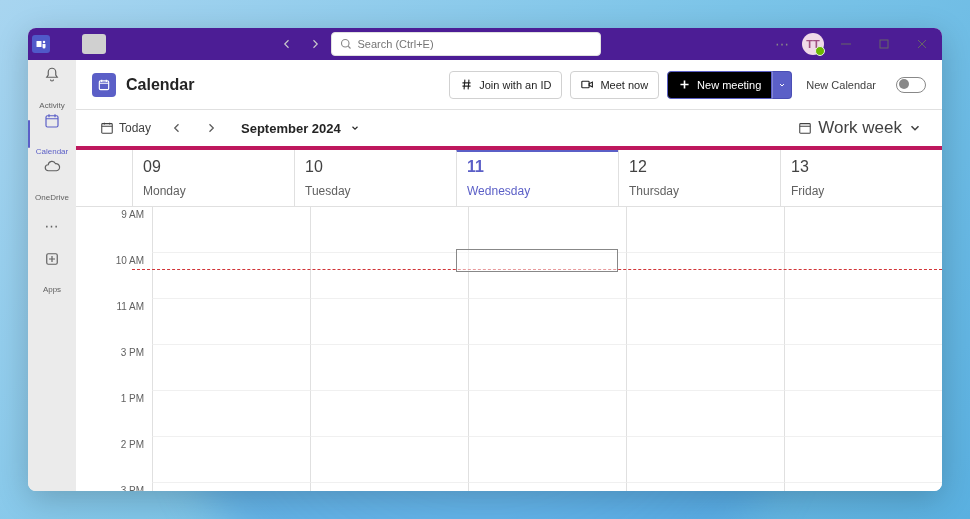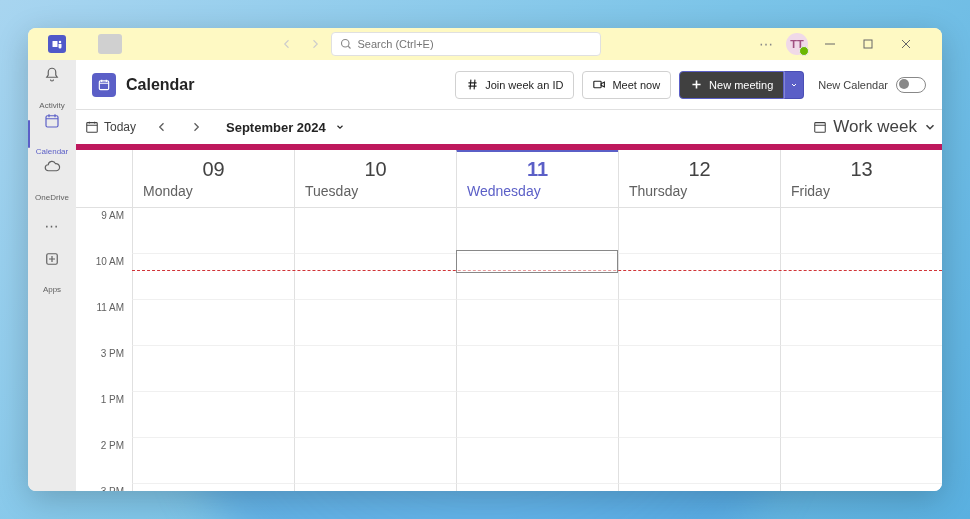--- a/index.html
+++ b/index.html
@@ -1,19 +1,19 @@
 <!DOCTYPE html>
 <html><head>
 <meta charset="utf-8">
 <style>
 * { margin: 0; padding: 0; box-sizing: border-box; font-family: -apple-system, BlinkMacSystemFont, 'Segoe UI', Arial, sans-serif; }
 body { background: linear-gradient(135deg, #a8d5f0 0%, #7bc4e8 50%, #5ab0e0 100%); width: 970px; height: 519px; overflow: hidden; position: relative; }
 .wallpaper-shape { position: absolute; bottom: -100px; left: 50%; transform: translateX(-50%); width: 600px; height: 400px; background: radial-gradient(ellipse at center, rgba(100,180,240,0.6), rgba(50,140,220,0.4)); border-radius: 50%; filter: blur(20px); }
 .window { position: absolute; top: 28px; left: 28px; right: 28px; bottom: 28px; background: #f5f5f5; border-radius: 8px; box-shadow: 0 8px 32px rgba(0,0,0,0.2); display: flex; flex-direction: column; overflow: hidden; }
-.titlebar { height: 32px; background: #fef9c3; display: flex; padding: 0 20px; }
+.titlebar { height: 32px; background: #4c1d95; display: flex; padding: 0 4px; }
 .titlebar-left { display: flex; align-items: center; gap: 8px; }
 .teams-logo { width: 18px; height: 18px; background: #5059c9; border-radius: 3px; display:flex; align-items:center; justify-content:center; }
 .teams-logo svg { width: 12px; height: 12px; }
 .ws-switcher { width: 24px; height: 20px; background: #d0d0d0; border-radius: 3px; margin-left: 24px; }
 .titlebar-center { flex: 1; display: flex; align-items: center; justify-content: center; gap: 4px; }
 .nav-arrow { width: 24px; height: 24px; display: flex; align-items: center; justify-content: center; color: #888; border-radius: 4px; }
 .nav-arrow.disabled { color: #ccc; }
 .search-box { width: 270px; height: 24px; background: #fff; border: 1px solid #e0e0e0; border-radius: 4px; display: flex; align-items: center; padding: 0 8px; gap: 6px; }
 .search-box svg { width: 12px; height: 12px; color: #888; }
 .search-box input { border: none; outline: none; flex: 1; font-size: 11px; color: #666; background: transparent; }
@@ -30,43 +30,43 @@
 .rail-item svg { width: 20px; height: 20px; }
 .rail-item .label { font-size: 8px; }
 .content { flex: 1; background: #fff; display: flex; flex-direction: column; overflow: hidden; }
 .header { height: 50px; border-bottom: 1px solid #e0e0e0; display: flex; align-items: center; padding: 0 16px; gap: 10px; }
 .cal-icon { width: 24px; height: 24px; background: #5b5fc7; border-radius: 4px; display: flex; align-items: center; justify-content: center; }
 .cal-icon svg { width: 14px; height: 14px; color: #fff; }
 .page-title { font-size: 16px; font-weight: 700; color: #242424; }
 .header-actions { margin-left: auto; display: flex; align-items: center; gap: 8px; }
 .btn { height: 28px; border: 1px solid #d1d1d1; background: #fff; border-radius: 4px; padding: 0 10px; display: flex; align-items: center; gap: 6px; font-size: 11px; color: #242424; cursor: pointer; }
 .btn svg { width: 13px; height: 13px; }
-.btn.primary { background: #404040; border-color: #5b5fc7; color: #fff; }
+.btn.primary { background: #000000; border-color: #5b5fc7; color: #fff; }
 .split-chev { width: 20px; height: 28px; background: #5b5fc7; border: 1px solid #4a4eb5; border-left: 1px solid rgba(255,255,255,0.25); border-radius: 0 4px 4px 0; margin-left: -8px; display: flex; align-items: center; justify-content: center; color: #fff; }
-.new-cal { display: flex; align-items: center; gap: 8px; font-size: 11px; color: #424242; margin-left: 6px; }
+.new-cal { display: flex; align-items: center; gap: 20px; font-size: 11px; color: #424242; margin-left: 6px; }
 .toggle { width: 30px; height: 16px; background: #fff; border: 1px solid #888; border-radius: 10px; position: relative; }
 .toggle::after { content:''; position:absolute; top:1px; left:2px; width:10px; height:10px; background:#888; border-radius:50%; }
-.toolbar { height: 40px; border-bottom: 6px solid #be185d; display: flex; align-items: center; padding: 0 5px; gap: 10px; text-align: right; }
+.toolbar { height: 40px; border-bottom: 4px solid #be185d; display: flex; align-items: center; padding: 0 20px; gap: 10px; text-align: right; }
 .today-btn { display: flex; align-items: center; gap: 5px; font-size: 12px; color: #424242; cursor: pointer; padding: 4px 4px; }
 .today-btn svg { width: 14px; height: 14px; }
 .nav-chev { width: 24px; height: 24px; display: flex; align-items: center; justify-content: center; color: #616161; cursor: pointer; border-radius: 4px; }
 .month-label { display: flex; align-items: center; gap: 9px; font-size: 13px; font-weight: 700; color: #242424; cursor: pointer; margin-left: 8px; }
 .view-picker { margin-left: auto; display: flex; align-items: center; gap: 6px; font-size: 17px; color: #424242; cursor: pointer; }
 .view-picker svg { width: 14px; height: 14px; }
 .cal-grid { flex: 1; display: flex; flex-direction: column; overflow: hidden; }
 .day-headers { display: flex; border-bottom: 1px solid #e0e0e0; }
 .time-gutter { width: 56px; flex-shrink: 0; }
 .day-header { flex: 1; padding: 8px 10px; border-left: 1px solid #e0e0e0; }
 .day-header.today { border-top: 3px solid #5b5fc7; margin-top: -1px; padding-top: 6px; }
-.day-num { font-size: 20px; font-weight: 400; color: #424242; text-align: center; }
+.day-num { font-size: 16px; font-weight: 400; color: #424242; }
 .day-header.today .day-num { color: #5b5fc7; font-weight: 700; }
-.day-name { font-size: 14px; color: #616161; margin-top: 2px; }
+.day-name { font-size: 12px; color: #616161; margin-top: 8px; }
 .day-header.today .day-name { color: #5b5fc7; }
 .time-body { flex: 1; overflow-y: auto; position: relative; }
-.time-row { display: flex; height: 46px; }
+.time-row { display: flex; height: 46px; padding-left: 20px; }
 .time-label { width: 56px; flex-shrink: 0; text-align: right; padding-right: 8px; font-size: 10px; color: #616161; padding-top: 2px; }
 .time-cell { flex: 1; border-left: 1px solid #e0e0e0; border-bottom: 1px solid #f0f0f0; position: relative; }
 .now-line { position: absolute; left: 56px; right: 0; height: 0; border-top: 1px dashed #d13438; z-index: 2; }
 .selected-slot { position: absolute; border: 1px solid #888; background: rgba(255,255,255,0.5); z-index: 3; }
 </style>
 </head>
 <body>
 
 <div class="wallpaper-shape"></div>
 
@@ -162,21 +162,21 @@
               <rect x="4" y="5" width="16" height="15" rx="2"></rect>
               <path d="M4 9h16M8 3v4M16 3v4"></path>
             </svg>
         </div>
         <div class="page-title">Calendar</div>
         <div class="header-actions">
           <button class="btn">
             <svg viewBox="0 0 16 16" fill="none" stroke="currentColor" stroke-width="1.4">
                 <path d="M3 6h10M3 10h10M6 2l-1 12M11 2l-1 12"></path>
               </svg>
-            <span>Join week an ID</span>
+            <span>Join with an ID</span>
           </button>
           <button class="btn">
             <svg viewBox="0 0 16 16" fill="none" stroke="currentColor" stroke-width="1.4">
                 <rect x="1" y="4" width="9" height="8" rx="1"></rect>
                 <path d="M10 7l4-2v6l-4-2z"></path>
               </svg>
             <span>Meet now</span>
           </button>
           <button class="btn primary" style="border-radius:4px 0 0 4px;">
             <svg viewBox="0 0 16 16" fill="none" stroke="currentColor" stroke-width="2">

